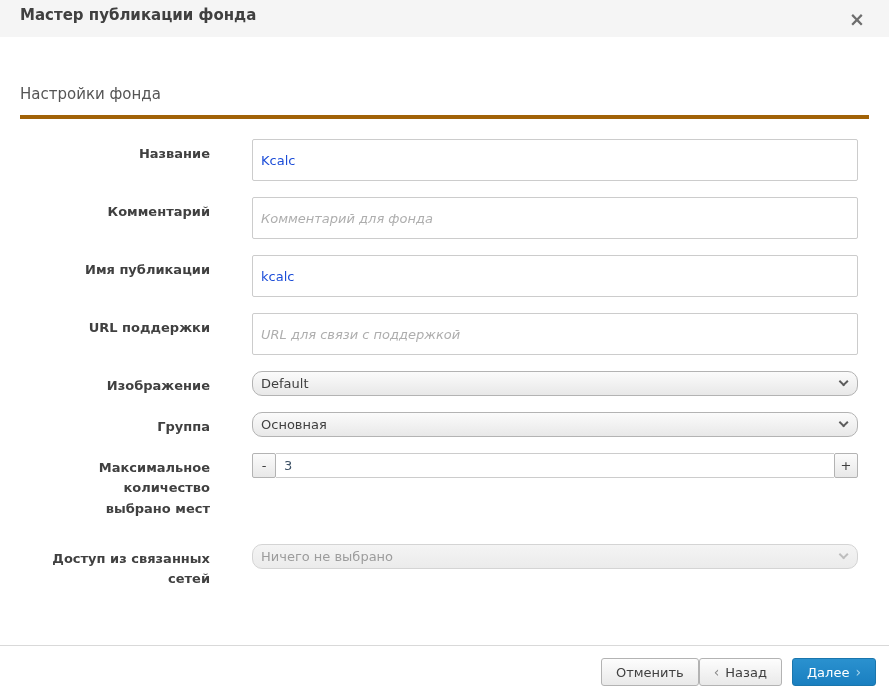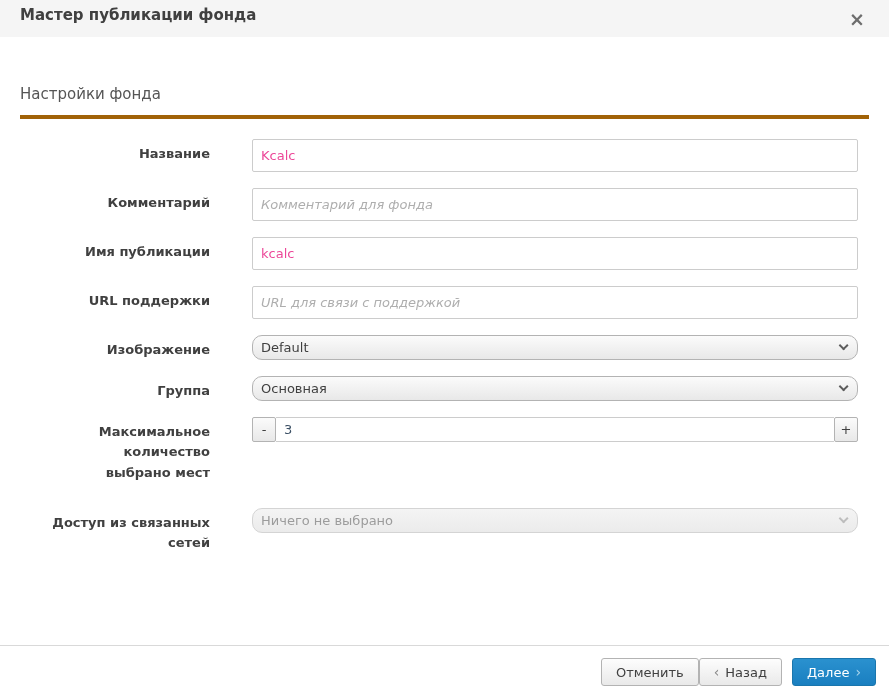--- a/index.html
+++ b/index.html
@@ -56,26 +56,26 @@
     padding-top: 5px;
     line-height: 1.55;
     flex: 0 0 190px;
   }
   .row-field {
     margin-left: 42px;
     width: 606px;
     flex: 0 0 606px;
   }
   .text-input {
-    width: 100%; height: 33px;
+    width: 100%; height: 42px;
     border: 1px solid #cccccc;
     border-radius: 2px;
     padding: 0 8px;
     font-family: "DejaVu Sans", "Liberation Sans", sans-serif;
-    font-size: 13px; color: #ec4899;
+    font-size: 13px; color: #1d4ed8;
     background: #ffffff;
     outline: none;
   }
   .text-input::placeholder {
     font-style: italic;
     color: #aeaeae;
     opacity: 1;
   }
   
   .select-box {

